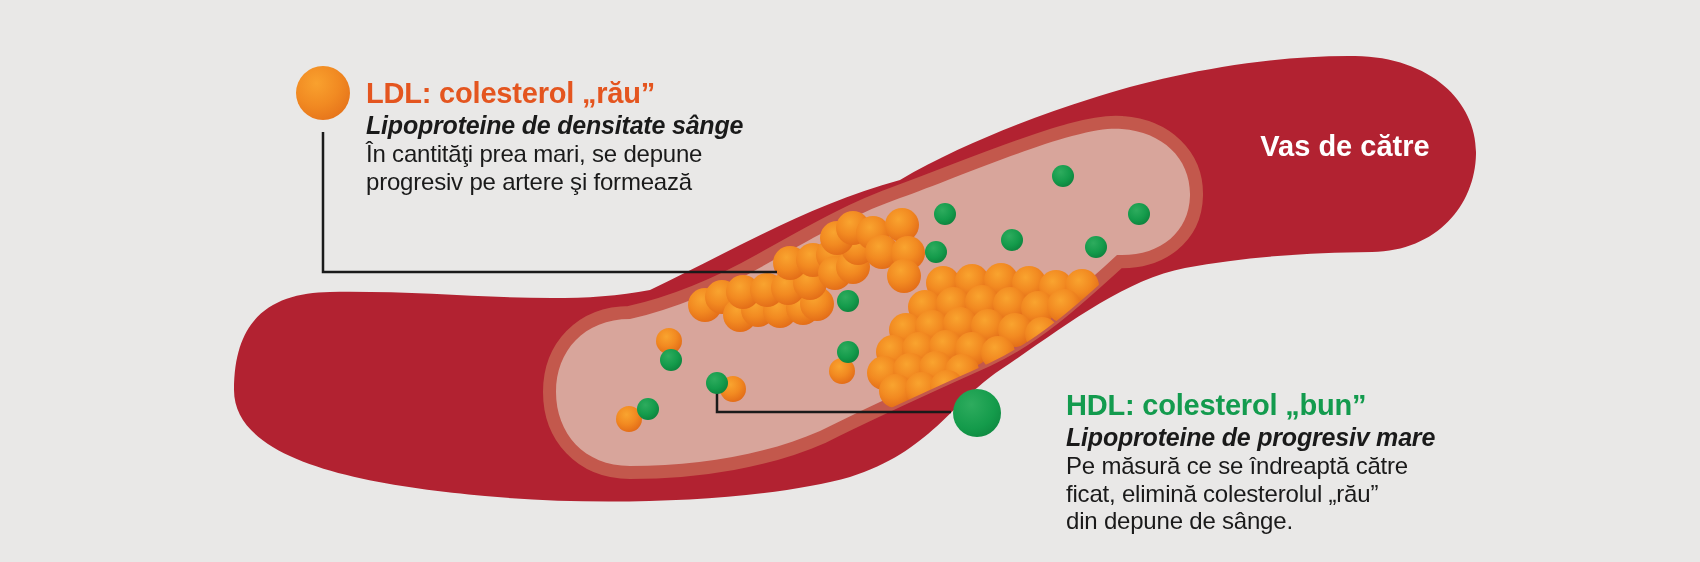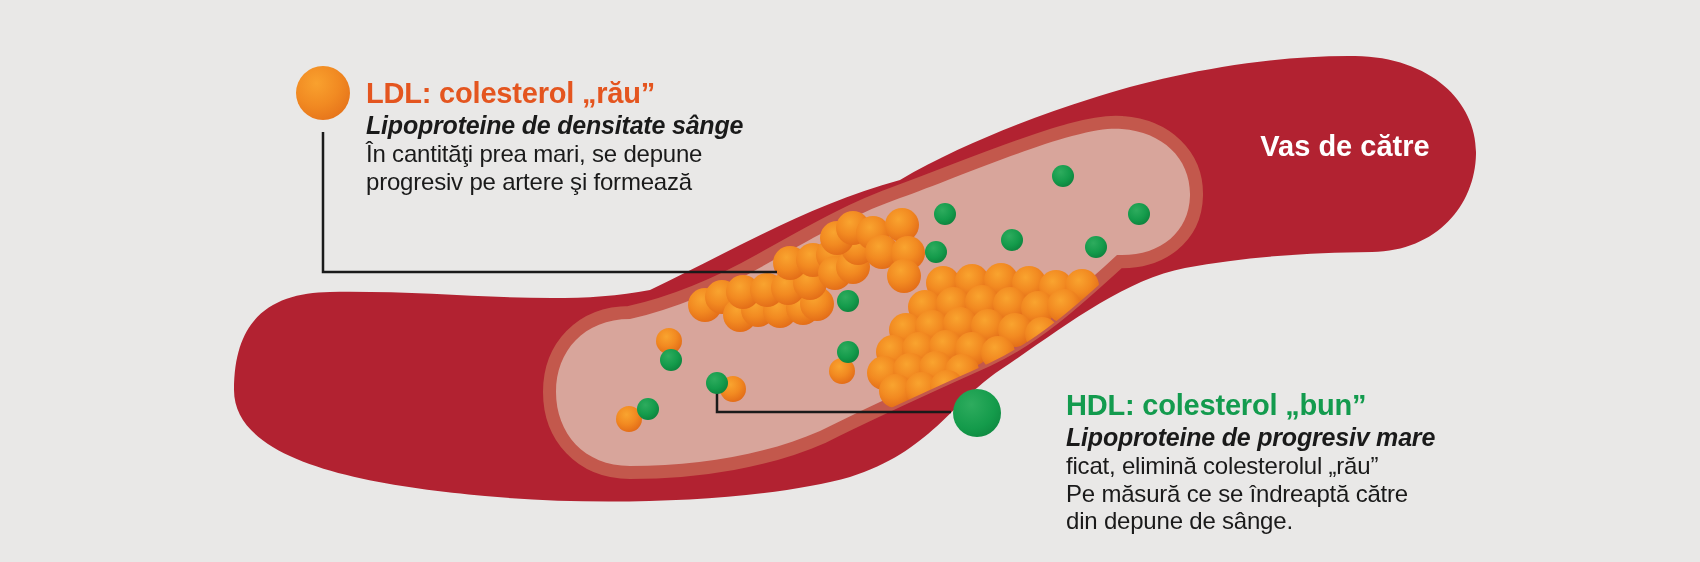--- a/index.html
+++ b/index.html
@@ -173,18 +173,18 @@
     <div class="body-line">În cantităţi prea mari, se depune</div>
     <div class="body-line">progresiv pe artere şi formează</div>
   </div>
 
   <div class="vessel-name">Vas de către</div>
 
   <div class="legend-dot hdl"></div>
   <div class="label-block hdl-block">
     <div class="title">HDL: colesterol „bun”</div>
     <div class="subtitle">Lipoproteine de progresiv mare</div>
+    <div class="body-line">Pe măsură ce se îndreaptă către</div>
     <div class="body-line">ficat, elimină colesterolul „rău”</div>
-    <div class="body-line">Pe măsură ce se îndreaptă către</div>
     <div class="body-line">din depune de sânge.</div>
   </div>
 
 </div>
 
 </body></html>

